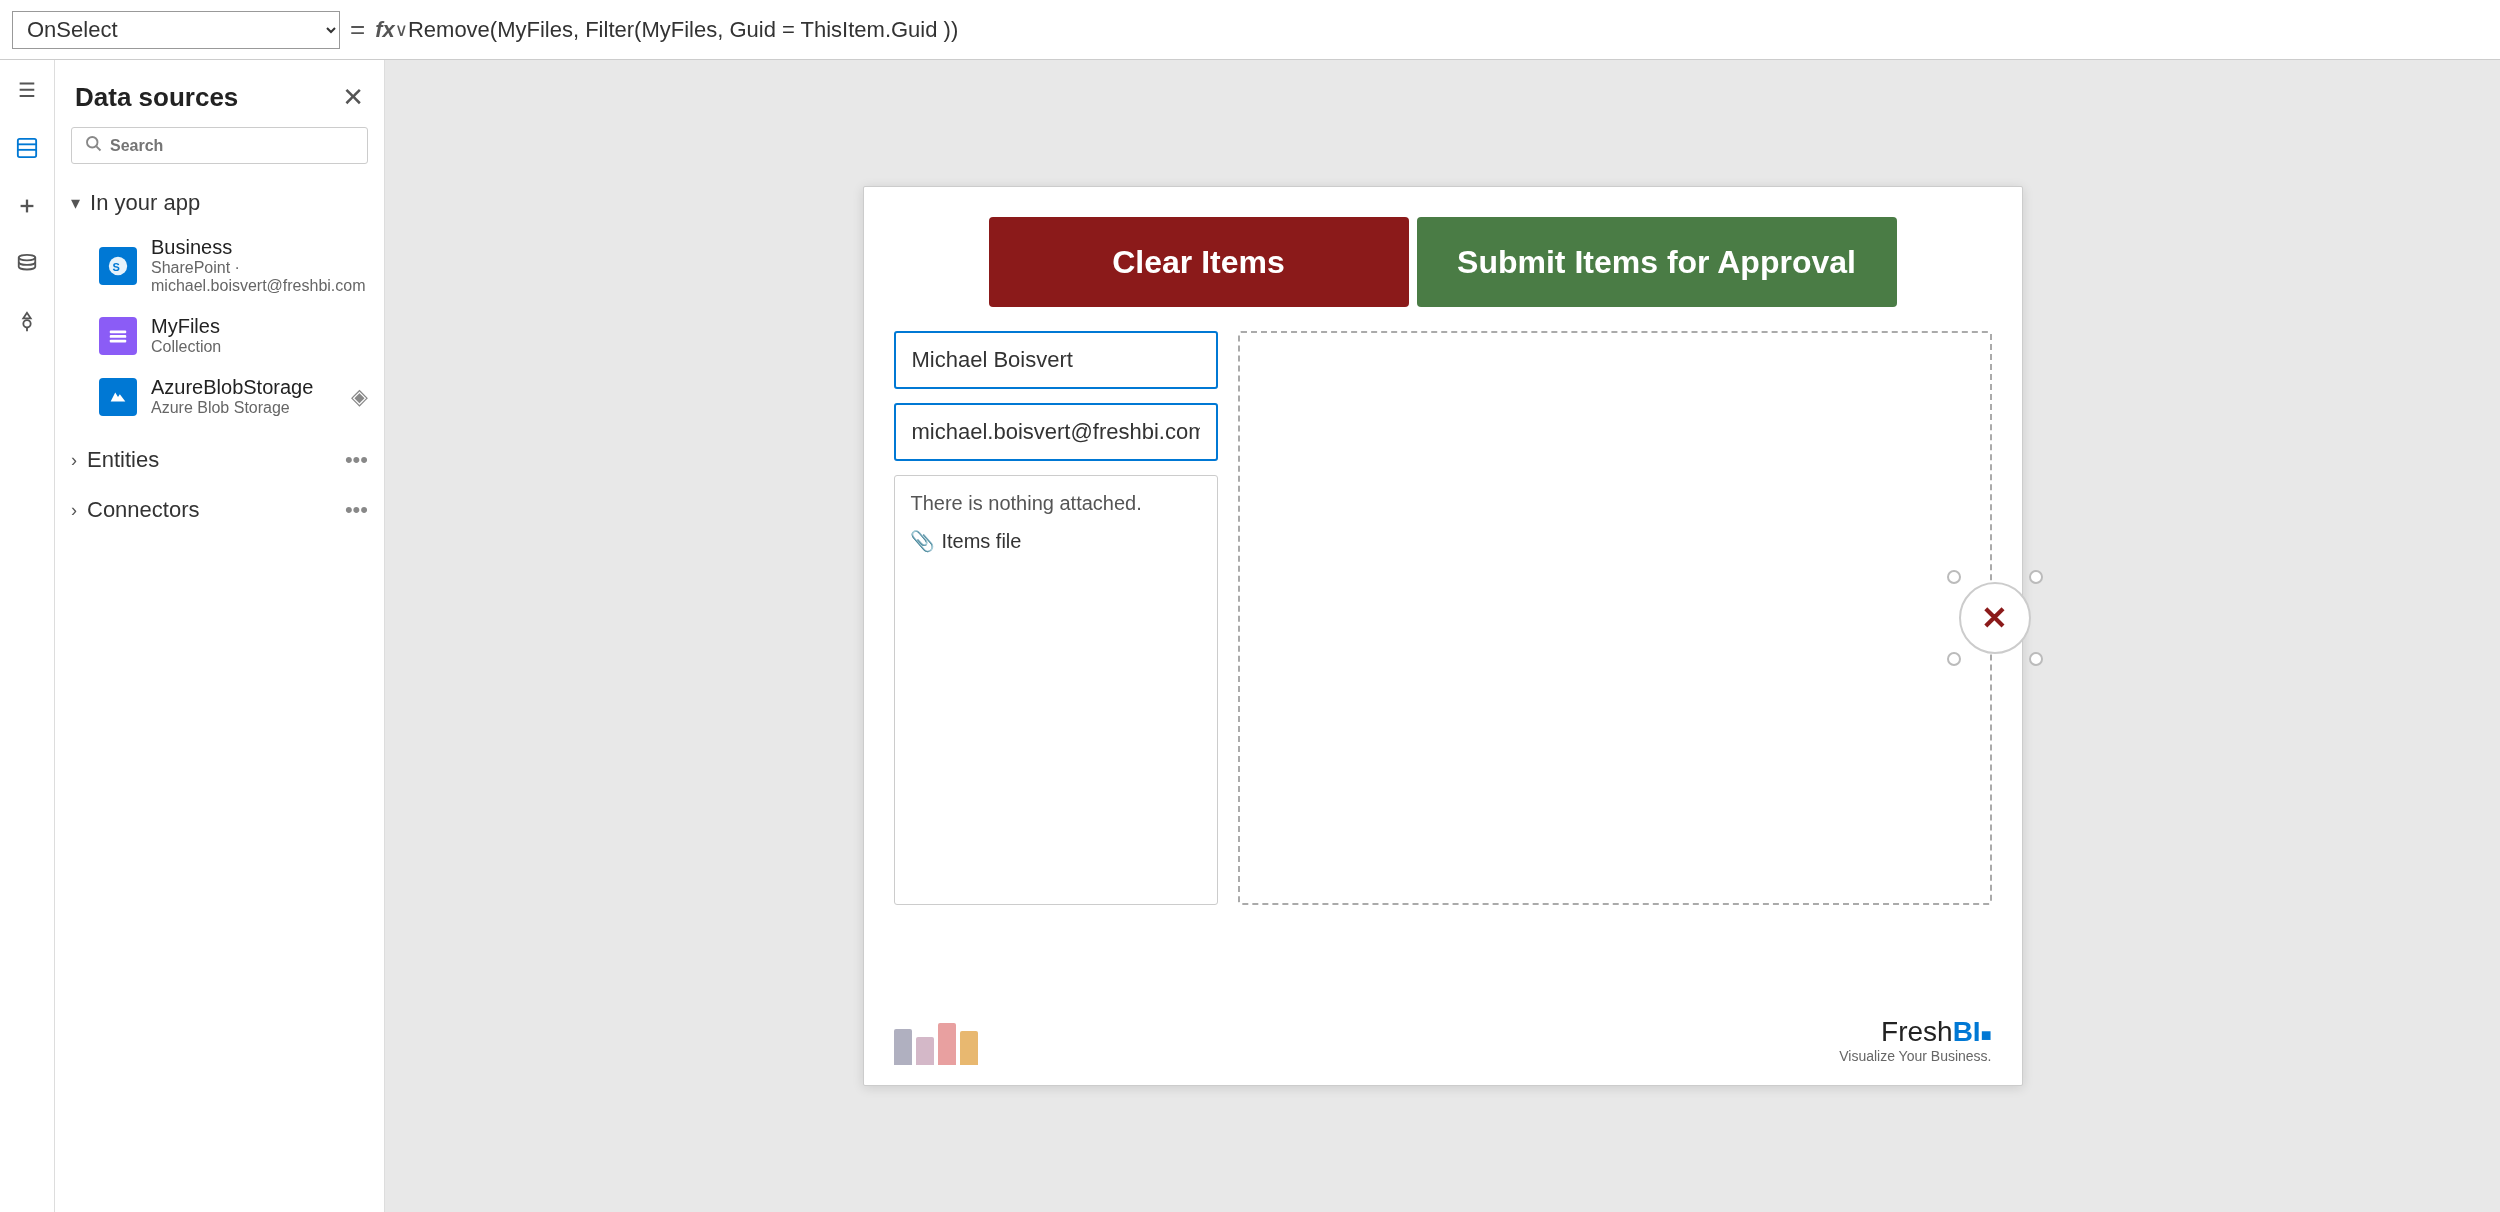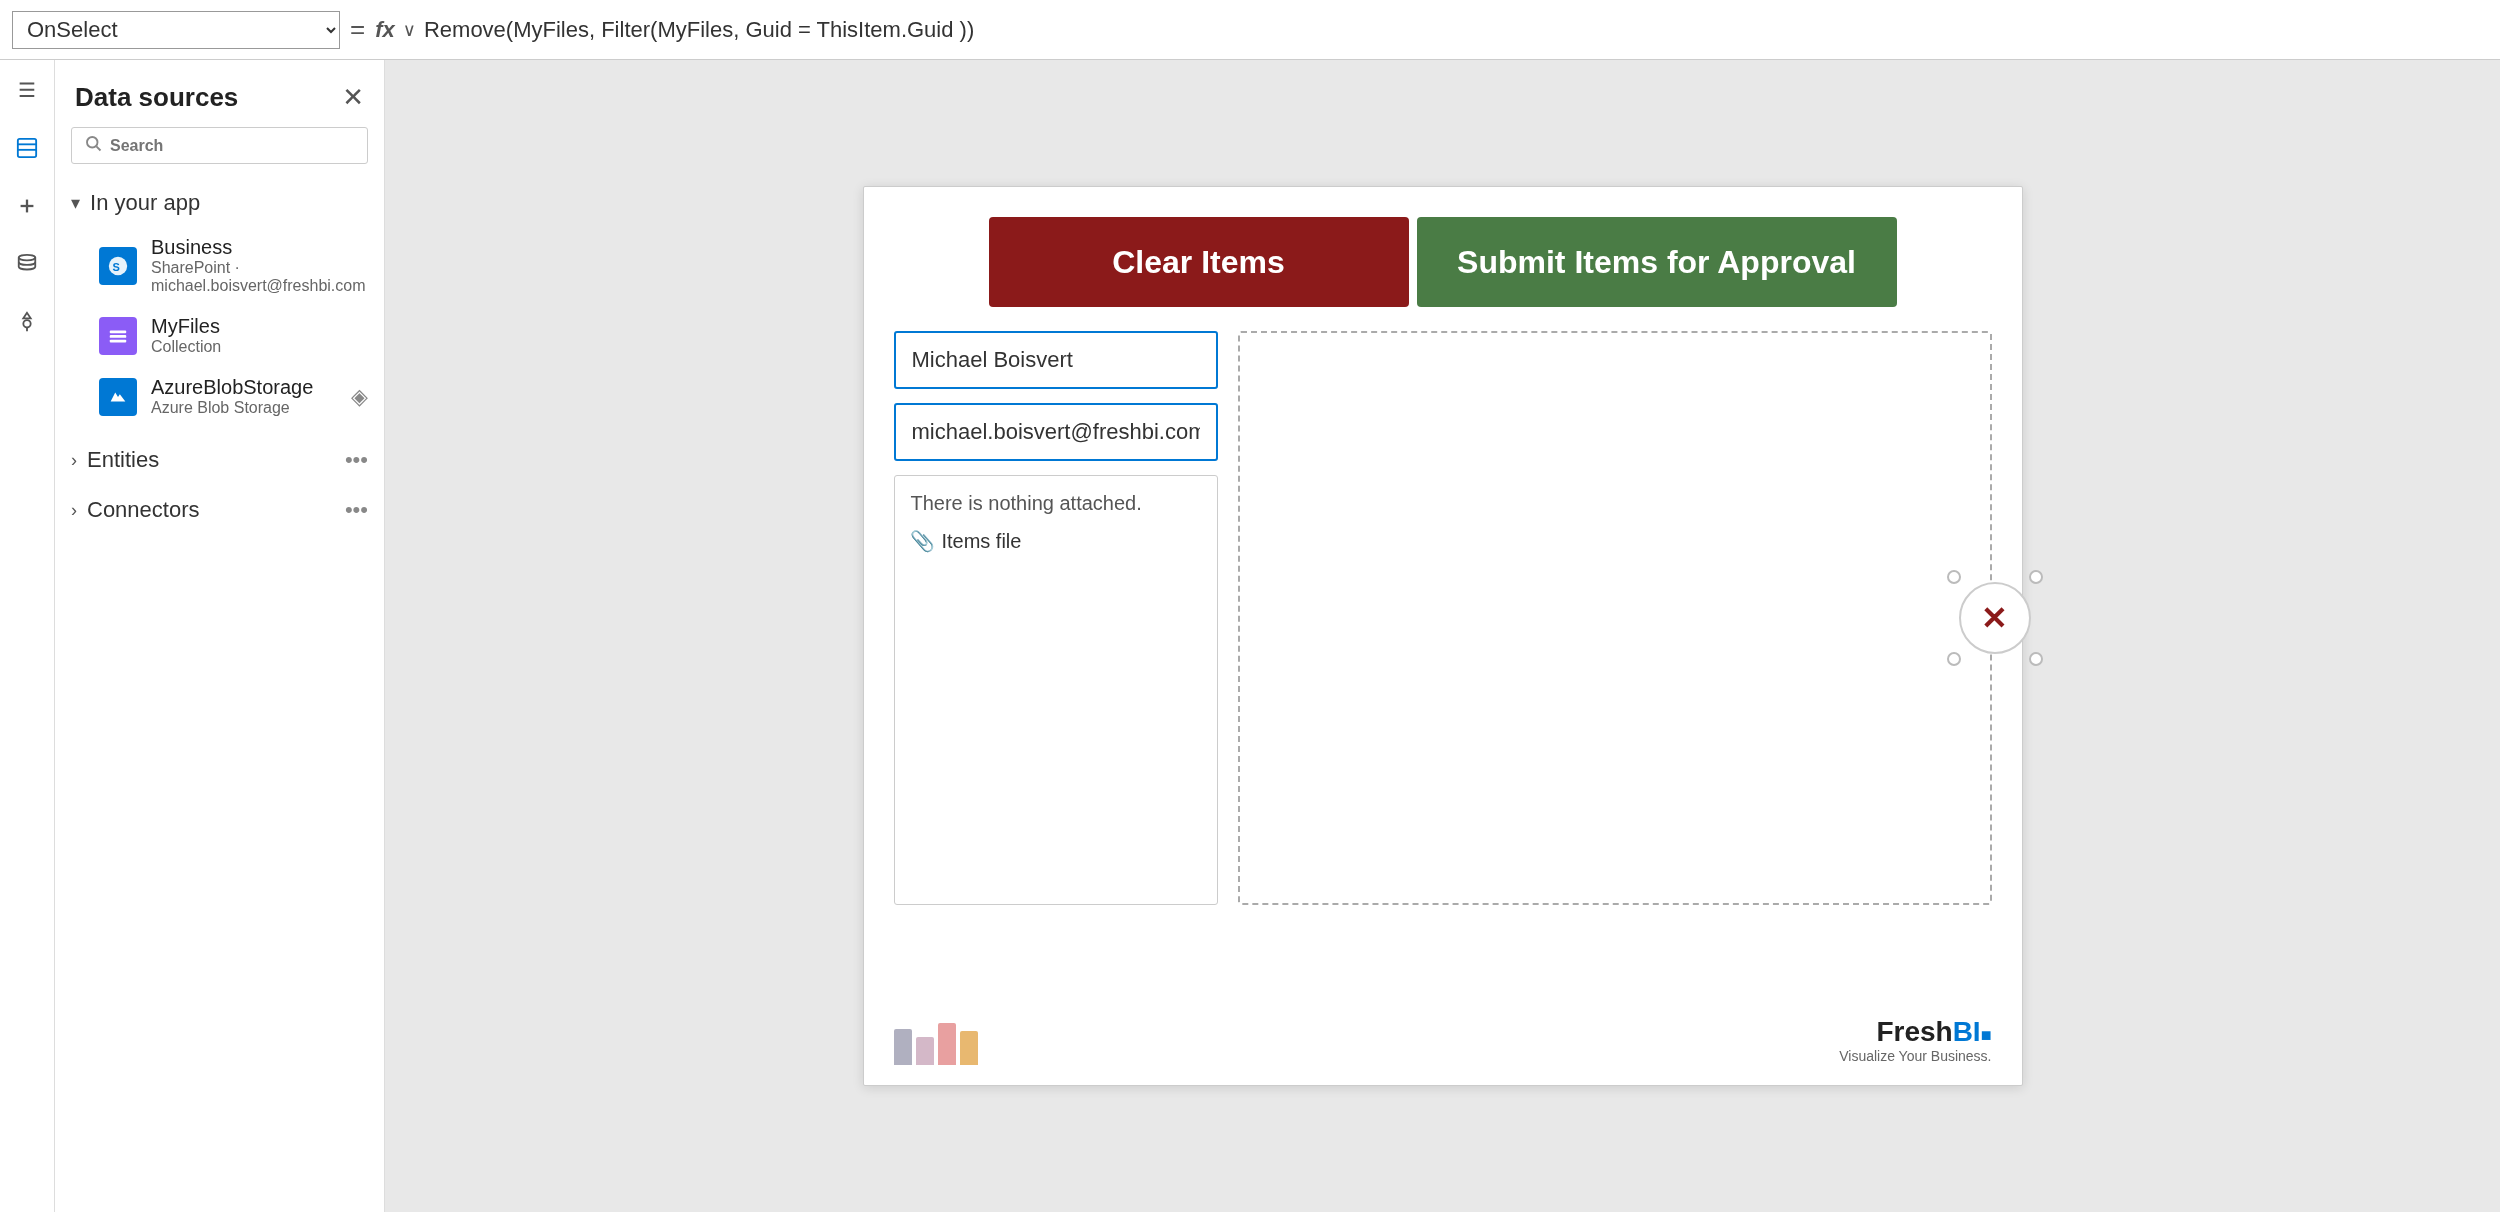--- a/index.html
+++ b/index.html
@@ -35,21 +35,20 @@
       outline: none;
     }
     .formula-equals {
       font-size: 26px;
       color: #555;
       font-weight: 300;
     }
     .formula-fx-area {
       display: flex;
       align-items: center;
-      gap: 8px;
       flex: 1;
     }
     .fx-label {
       font-size: 22px;
       color: #555;
       font-style: italic;
       font-weight: 600;
     }
     .fx-chevron {
       font-size: 18px;
@@ -527,21 +526,21 @@
 
       <div class="canvas-bottom">
         <div class="bottom-chart">
           <div class="chart-bar" style="height:36px; background:#b0b0c0;"></div>
           <div class="chart-bar" style="height:28px; background:#d4b8c8;"></div>
           <div class="chart-bar" style="height:42px; background:#e8a0a0;"></div>
           <div class="chart-bar" style="height:34px; background:#e8b870;"></div>
         </div>
         <div class="logo-wrapper">
           <div>
-            <span style="font-size:28px; font-weight:700; color:#222;">Fresh</span><span style="font-size:28px; font-weight:700; color:#0078d4;">BI</span><span style="font-size:18px; color:#0078d4;">■</span>
+            <span style="font-size:28px; font-weight:400; color:#222;">Fresh</span><span style="font-size:28px; font-weight:700; color:#0078d4;">BI</span><span style="font-size:18px; color:#0078d4;">■</span>
           </div>
           <div class="logo-tagline">Visualize Your Business.</div>
         </div>
       </div>
 
     </div>
   </div>
 
 </div>
 

